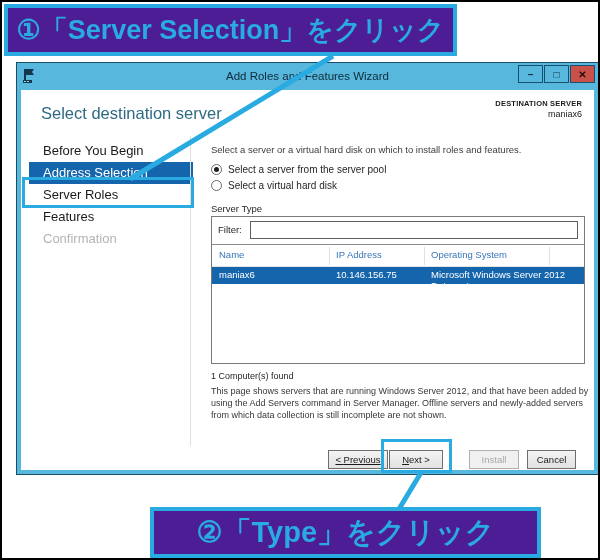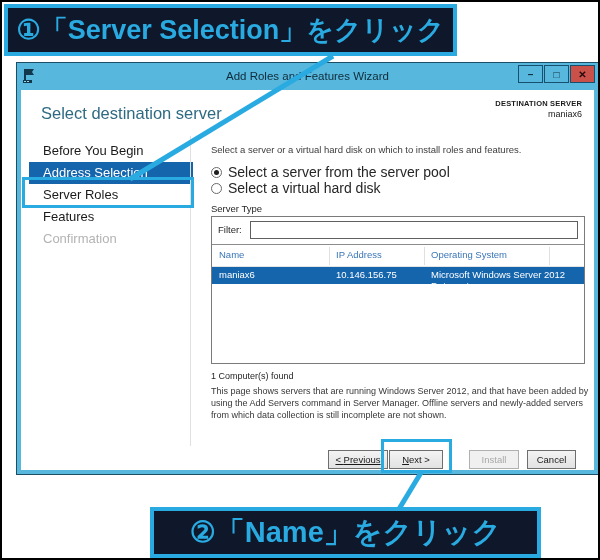--- a/index.html
+++ b/index.html
@@ -1,21 +1,21 @@
 <!DOCTYPE html>
 <html><head>
 <meta charset="utf-8">
 <style>
   html,body{margin:0;padding:0;background:#fff;}
   *{box-sizing:border-box;font-family:"Liberation Sans",sans-serif;}
   .canvas{position:relative;width:600px;height:560px;background:#fff;border:2px solid #000;overflow:hidden;}
 
   
   .callouts{position:absolute;left:0;top:0;width:600px;height:560px;z-index:30;pointer-events:none;}
-  .banner{position:absolute;background:#0f172a;border:4px solid #29abe2;color:#29abe2;font-weight:bold;
+  .banner{position:absolute;background:#4c1d95;border:4px solid #29abe2;color:#29abe2;font-weight:bold;
           display:flex;align-items:center;justify-content:center;z-index:50;white-space:nowrap;}
   .banner-top{left:2px;top:2px;width:453px;height:52px;font-size:27px;}
   .banner-bottom{left:148px;top:505px;width:391px;height:51px;font-size:29px;}
   .callout-box{position:absolute;border:3px solid #29abe2;background:transparent;z-index:40;}
   .box-sidebar{left:20px;top:175px;width:172px;height:31px;}
   .box-next{left:379px;top:437px;width:71px;height:34px;}
 
   
   .window{position:absolute;left:14px;top:60px;width:583px;height:413px;background:#57b7dc;
           border:1px solid #1c4e66;z-index:10;}
@@ -36,21 +36,21 @@
 
   
   .sidebar{position:absolute;left:8px;top:50px;width:164px;}
   .nav-item{height:22px;line-height:22px;padding-left:14px;font-size:13px;color:#1a1a1a;cursor:default;}
   .nav-item.selected{background:#1565ad;color:#fff;}
   .nav-item.disabled{color:#b3b3b3;}
   .nav-divider{position:absolute;left:169px;top:46px;width:1px;height:310px;background:#e0e0e0;}
 
   
   .main-text{position:absolute;left:190px;top:54px;width:380px;font-size:9.5px;color:#3c3c3c;}
-  .radio-row{position:absolute;left:190px;display:flex;align-items:center;font-size:14px;color:#262626;}
+  .radio-row{position:absolute;left:190px;display:flex;align-items:center;font-size:10px;color:#262626;}
   .radio{width:11px;height:11px;border:1px solid #6a6a6a;border-radius:50%;margin-right:6px;position:relative;background:#fff;}
   .radio.checked::after{content:"";position:absolute;left:2px;top:2px;width:5px;height:5px;border-radius:50%;background:#1f1f1f;}
   .pool-label{position:absolute;left:190px;top:113px;font-size:9.5px;color:#262626;}
 
   .groupbox{position:absolute;left:190px;top:126px;width:374px;height:148px;border:1px solid #7a7a7a;background:#fff;}
   .filter-row{position:relative;height:28px;border-bottom:1px solid #8c8c8c;}
   .filter-label{position:absolute;left:6px;top:7px;font-size:9.5px;color:#262626;}
   .filter-input{position:absolute;left:38px;top:4px;width:328px;height:18px;border:1px solid #5f5f5f;font-size:10px;padding:0 3px;}
   .thead{position:relative;height:22px;border-bottom:1px solid #e4e4e4;}
   .th{position:absolute;top:4px;font-size:9.5px;color:#3a76b8;}
@@ -76,21 +76,21 @@
 <body>
 
 <div class="canvas">
 
   <svg class="callouts">
     <line x1="331" y1="54" x2="128" y2="177" stroke="#29abe2" stroke-width="5"></line>
     <line x1="420" y1="469" x2="397" y2="507" stroke="#29abe2" stroke-width="5"></line>
   </svg>
 
   <div class="banner banner-top">①「Server Selection」をクリック</div>
-  <div class="banner banner-bottom">②「Name」をクリック</div>
+  <div class="banner banner-bottom">②「Type」をクリック</div>
 
   <div class="callout-box box-sidebar"></div>
   <div class="callout-box box-next"></div>
 
   <div class="window">
     <div class="titlebar">
       <svg class="win-icon" viewBox="0 0 13 14">
         <rect x="1" y="0" width="2" height="11" fill="#12384e"></rect>
         <path d="M3 0 L11 0 L9 3 L11 6 L3 6 Z" fill="#12384e"></path>
         <rect x="0" y="11" width="9" height="3" fill="#12384e"></rect>

